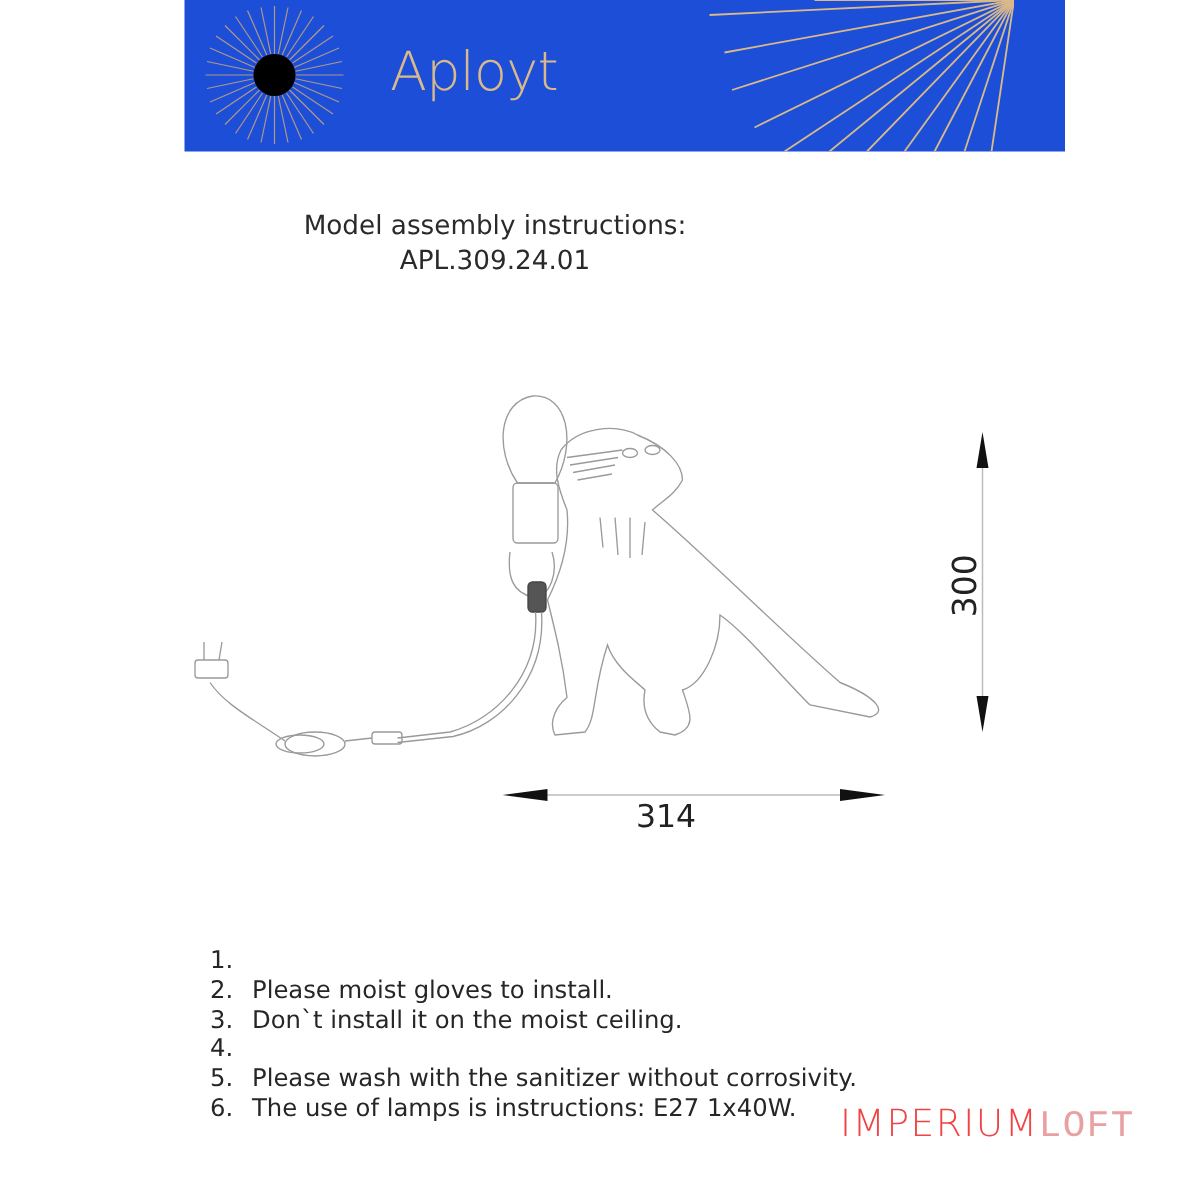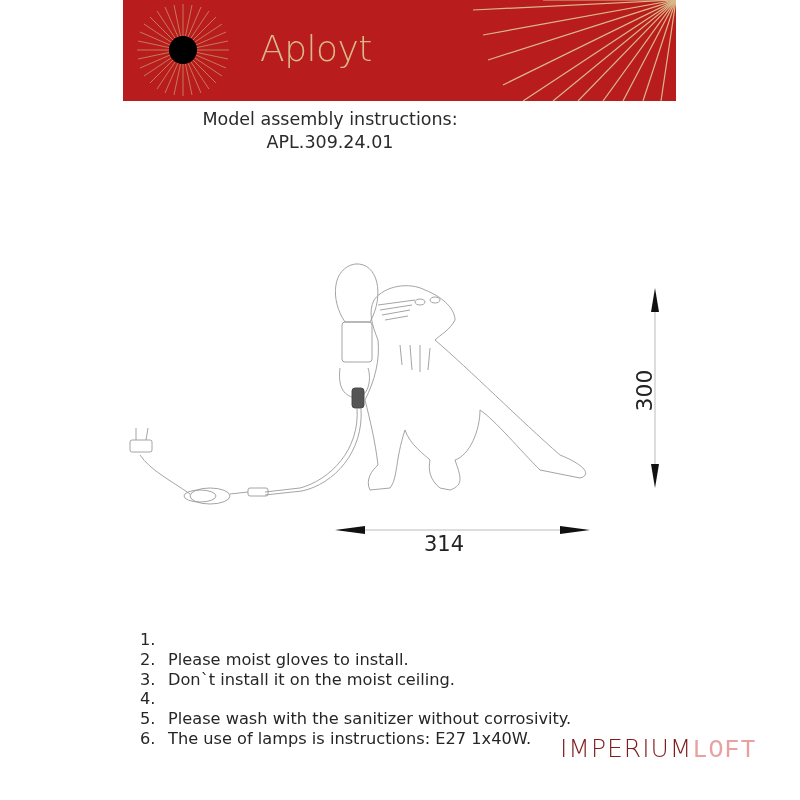--- a/index.html
+++ b/index.html
@@ -1,38 +1,38 @@
 <!DOCTYPE html>
 <html><head>
 <meta charset="utf-8">
 <style>
   html, body { margin: 0; padding: 0; background: #ffffff; }
   body { width: 800px; height: 800px; position: relative; overflow: hidden;
          font-family: "DejaVu Sans", sans-serif; color: #222; }
   .banner { position: absolute; left: 123px; top: 0; width: 553px; height: 101px;
-            background: #b91c1c; overflow: hidden; }
+            background: #1d4ed8; overflow: hidden; padding-left: 34px; }
   .banner svg { position: absolute; left: 0; top: 0; }
   .brand { position: absolute; left: 137px; top: 28px; font-size: 36px;
            color: #d9b98a; font-family: "DejaVu Sans", sans-serif; font-weight: 300;
            letter-spacing: -0.5px; }
   .title { position: absolute; left: 0; width: 660px; text-align: center;
-           font-size: 17.5px; color: #2a2a2a; }
+           font-size: 17.5px; color: #2a2a2a; margin-top: 32px; }
   .title.l1 { top: 109px; }
   .title.l2 { top: 132px; }
   .drawing { position: absolute; left: 0; top: 0; }
   .dim-w { position: absolute; left: 424px; top: 502px; font-size: 21px; color: #222; margin-top: 30px; }
   .dim-h { position: absolute; left: 619px; top: 378px; font-size: 22px; color: #222;
            transform: rotate(-90deg); transform-origin: center; width: 50px; text-align: center; }
   .list { position: absolute; left: 140px; top: 630px; margin: 0; padding: 0; list-style: none;
           font-size: 16.2px; line-height: 19.8px; color: #262626; }
   .list li { display: flex; white-space: nowrap; }
   .list .num { width: 28px; display: inline-block; }
   .watermark { position: absolute; left: 560px; top: 734px; font-size: 25px;
                letter-spacing: 1px; font-weight: 300; }
-  .wm-a { color: #7f1d1d; }
+  .wm-a { color: #ef4444; }
   .wm-b { color: #e8a0a0; font-family: Liberation Mono, monospace; }
 </style>
 </head>
 <body>
 
 <div class="banner">
   <svg width="553" height="101">
     <g stroke="#c9a676" stroke-width="0.8" opacity="0.85">
 
       <g transform="translate(60,50)">

